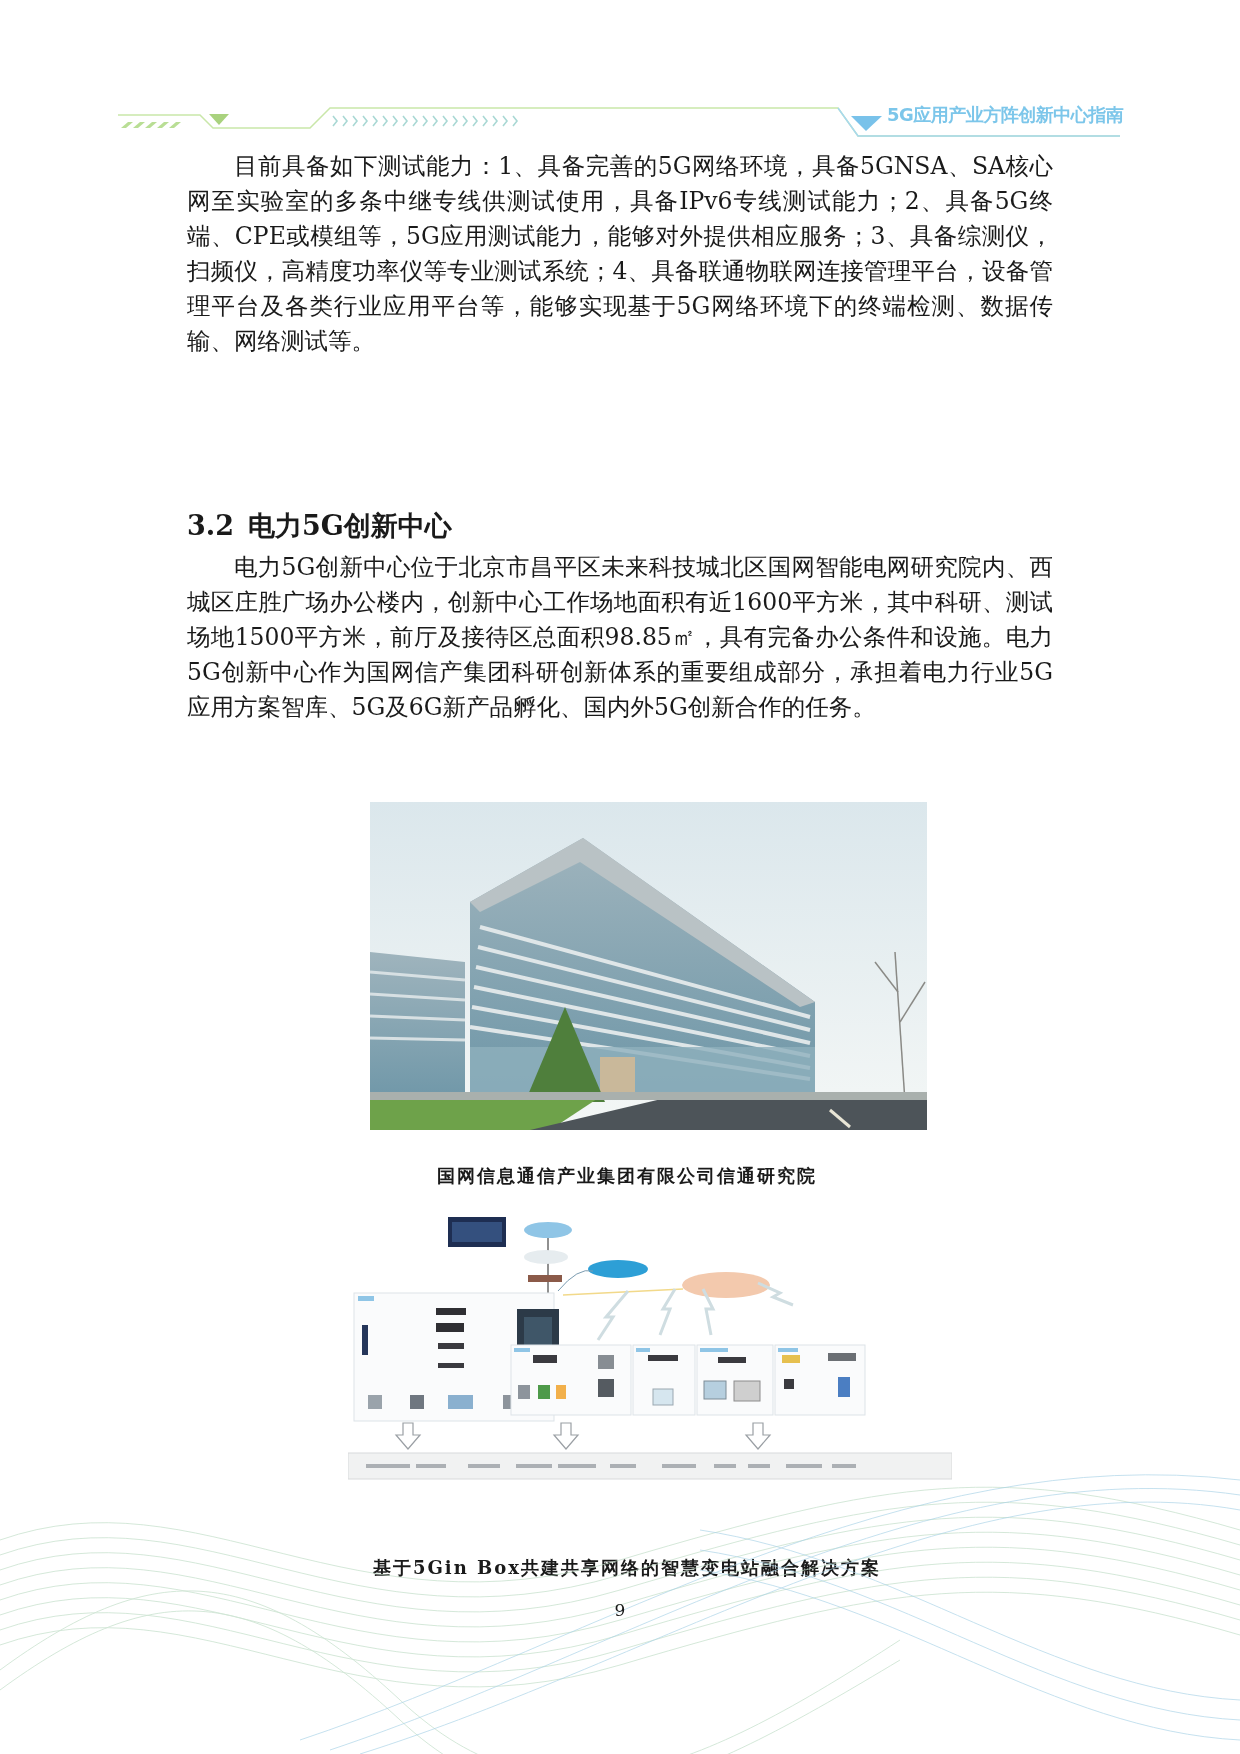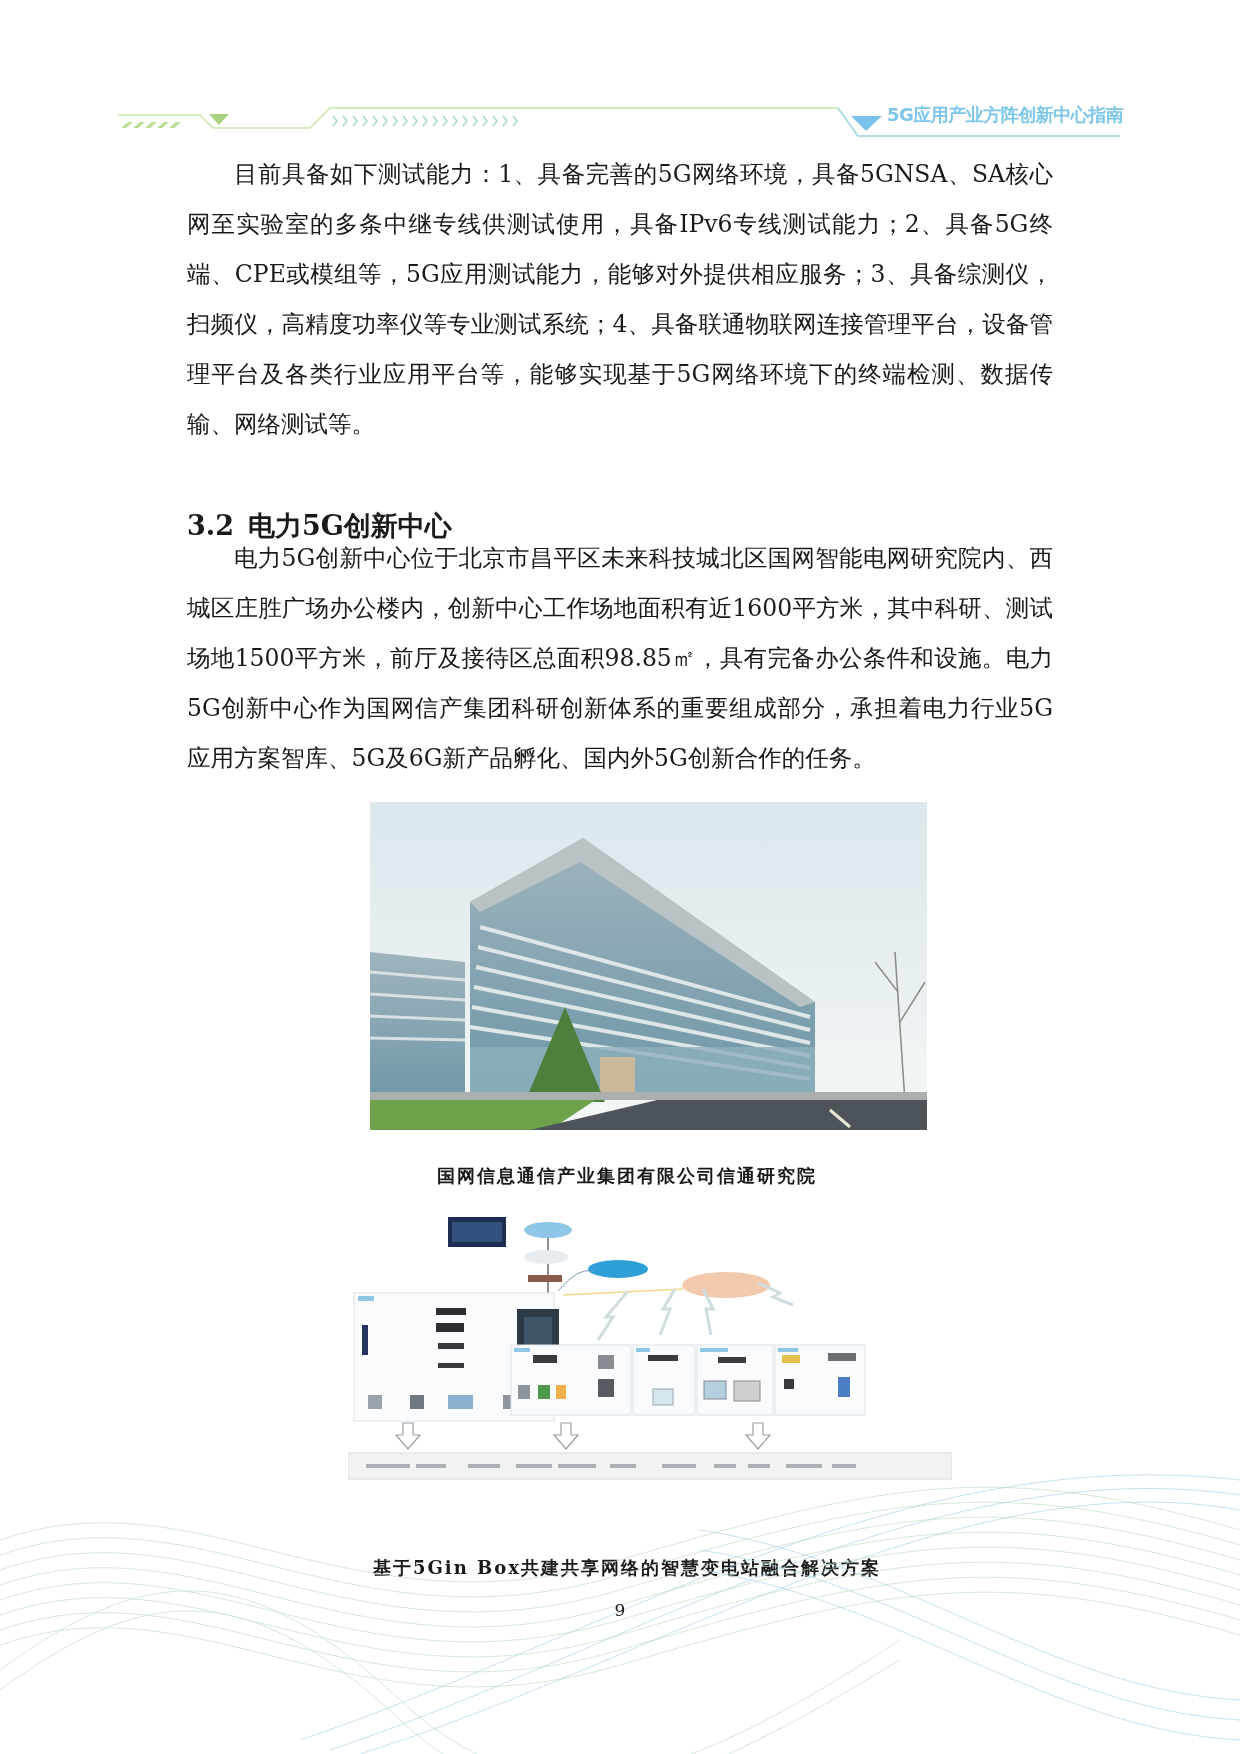--- a/index.html
+++ b/index.html
@@ -4,21 +4,21 @@
 <style>
   html, body { margin:0; padding:0; }
   body { width:1240px; height:1754px; position:relative; background:#ffffff; overflow:hidden;
          font-family:"DejaVu Serif","Liberation Serif",serif; color:#1a1a1a; }
   .abs { position:absolute; }
   
   #header { left:0; top:95px; width:1124px; height:50px; }
   .hdr-title { position:absolute; left:887px; top:8px; font-family:"DejaVu Sans","Liberation Sans",sans-serif;
                font-weight:bold; font-size:18px; color:#7cc6ea; letter-spacing:-0.5px; white-space:nowrap; }
   
-  .para { position:absolute; left:187px; width:866px; font-size:23.5px; line-height:50px;
+  .para { position:absolute; left:187px; width:866px; font-size:23.5px; line-height:35px;
           text-align:justify; text-align-last:left; }
   .para p { margin:0; }
   .indent { text-indent:47px; }
   #heading { left:187px; top:480px; font-size:27px; font-weight:bold; white-space:nowrap;margin-top:28px; }
   #heading .num { margin-right:14px; }
   
   #photo { left:370px; top:802px; width:557px; height:328px; overflow:hidden; }
   .caption { position:absolute; left:0; width:1240px; text-align:center; font-weight:bold; font-size:18px;
              letter-spacing:2px;padding-left:7px; }
   
@@ -70,21 +70,21 @@
 </div>
 
 <div class="para indent" style="top:149px;">
   <p>目前具备如下测试能力：1、具备完善的5G网络环境，具备5GNSA、SA核心网至实验室的多条中继专线供测试使用，具备IPv6专线测试能力；2、具备5G终端、CPE或模组等，5G应用测试能力，能够对外提供相应服务；3、具备综测仪，扫频仪，高精度功率仪等专业测试系统；4、具备联通物联网连接管理平台，设备管理平台及各类行业应用平台等，能够实现基于5G网络环境下的终端检测、数据传输、网络测试等。</p>
 </div>
 
 <div id="heading" class="abs">
   <span class="num">3.2</span><span>电力5G创新中心</span>
 </div>
 
-<div class="para indent" style="top:533px;">
+<div class="para indent" style="top:550px;">
   <p>电力5G创新中心位于北京市昌平区未来科技城北区国网智能电网研究院内、西城区庄胜广场办公楼内，创新中心工作场地面积有近1600平方米，其中科研、测试场地1500平方米，前厅及接待区总面积98.85㎡，具有完备办公条件和设施。电力5G创新中心作为国网信产集团科研创新体系的重要组成部分，承担着电力行业5G应用方案智库、5G及6G新产品孵化、国内外5G创新合作的任务。</p>
 </div>
 
 <div id="photo" class="abs">
   <svg width="557" height="328" viewBox="0 0 557 328">
     <defs>
       <linearGradient id="sky" x1="0" y1="0" x2="0" y2="1">
         <stop offset="0" stop-color="#dbe7ec"></stop>
           <stop offset="1" stop-color="#f4f7f6"></stop>
       </linearGradient>

